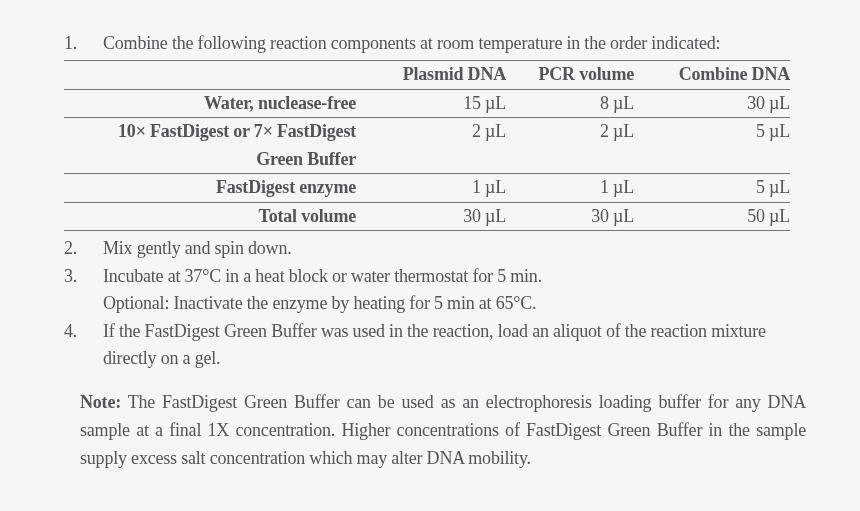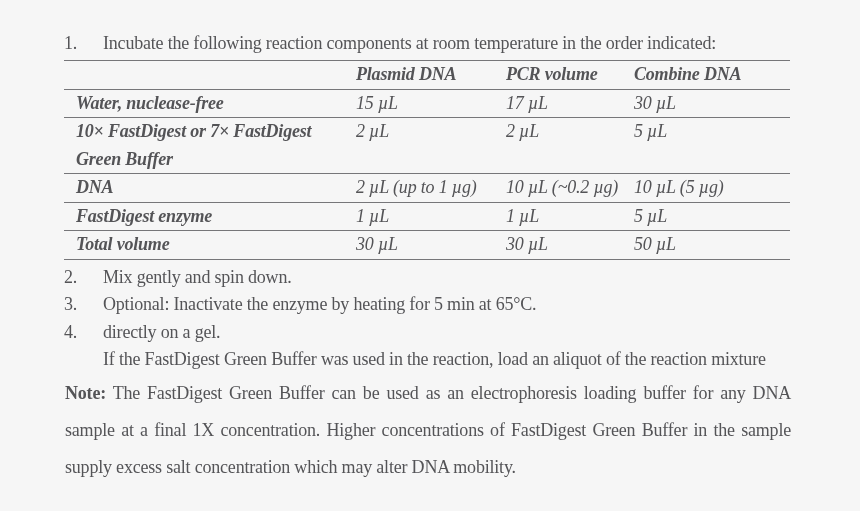--- a/index.html
+++ b/index.html
@@ -38,53 +38,52 @@
   table.reaction {
     table-layout: fixed;
     border-collapse: collapse;
     width: 726px;
     margin: 3px 0 4px 0;
     border-top: 1px solid #767679;
   }
   table.reaction tr { border-bottom: 1px solid #767679; }
   table.reaction th, table.reaction td {
     padding: 0;
-    text-align: left;
+    text-align: right;
     vertical-align: top;
     line-height: 27.5px;
     overflow: hidden;
     white-space: nowrap;
-    font-style: italic;
   }
   table.reaction .wrap { white-space: normal; }
   table.reaction th { font-weight: bold; }
   td.row-label { font-weight: bold; }
   .pad-l { padding-left: 12px !important; margin-top: 24px; }
   col.c-label { width: 292px; }
   col.c-plasmid { width: 150px; }
   col.c-pcr { width: 128px; }
   col.c-genomic { width: 156px; }
   
   .note {
     width: 726px;
-    margin: 1px;
-    line-height: 37px;
+    margin: 16px;
+    line-height: 28px;
     text-align: justify;
   }
   .note b { font-weight: bold; }
 </style>
 </head>
 <body>
 
 <div class="page">
 
   <div class="step">
     <span class="num">1.</span>
     <div class="txt">
-      <div class="line">Incubate the following reaction components at room temperature in the order indicated:</div>
+      <div class="line">Combine the following reaction components at room temperature in the order indicated:</div>
     </div>
   </div>
 
   <table class="reaction">
     <colgroup>
       <col class="c-label">
         <col class="c-plasmid">
         <col class="c-pcr">
         <col class="c-genomic">
     </colgroup>
@@ -93,34 +92,28 @@
         <th class="pad-l"></th>
         <th>Plasmid DNA</th>
         <th>PCR volume</th>
         <th>Combine DNA</th>
       </tr>
     </thead>
     <tbody>
       <tr>
         <td class="row-label pad-l">Water, nuclease-free</td>
         <td>15 µL</td>
-        <td>17 µL</td>
+        <td>8 µL</td>
         <td>30 µL</td>
       </tr>
       <tr>
         <td class="row-label pad-l wrap">10× FastDigest or 7× FastDigest Green Buffer</td>
         <td>2 µL</td>
         <td>2 µL</td>
         <td>5 µL</td>
-      </tr>
-      <tr>
-        <td class="row-label pad-l">DNA</td>
-        <td>2 µL (up to 1 µg)</td>
-        <td>10 µL (~0.2 µg)</td>
-        <td>10 µL (5 µg)</td>
       </tr>
       <tr>
         <td class="row-label pad-l">FastDigest enzyme</td>
         <td>1 µL</td>
         <td>1 µL</td>
         <td>5 µL</td>
       </tr>
       <tr>
         <td class="row-label pad-l">Total volume</td>
         <td>30 µL</td>
@@ -133,27 +126,28 @@
   <div class="step">
     <span class="num">2.</span>
     <div class="txt">
       <div class="line">Mix gently and spin down.</div>
     </div>
   </div>
 
   <div class="step">
     <span class="num">3.</span>
     <div class="txt">
+      <div class="line">Incubate at 37°C in a heat block or water thermostat for 5 min.</div>
       <div class="line">Optional: Inactivate the enzyme by heating for 5 min at 65°C.</div>
     </div>
   </div>
 
   <div class="step">
     <span class="num">4.</span>
     <div class="txt">
+      <div class="line">If the FastDigest Green Buffer was used in the reaction, load an aliquot of the reaction mixture</div>
       <div class="line">directly on a gel.</div>
-      <div class="line">If the FastDigest Green Buffer was used in the reaction, load an aliquot of the reaction mixture</div>
     </div>
   </div>
 
   <p class="note"><b>Note:</b> <span>The FastDigest Green Buffer can be used as an electrophoresis loading buffer for any DNA sample at a final 1X concentration. Higher concentrations of FastDigest Green Buffer in the sample supply excess salt concentration which may alter DNA mobility.</span></p>
 
 </div>
 
 </body></html>

